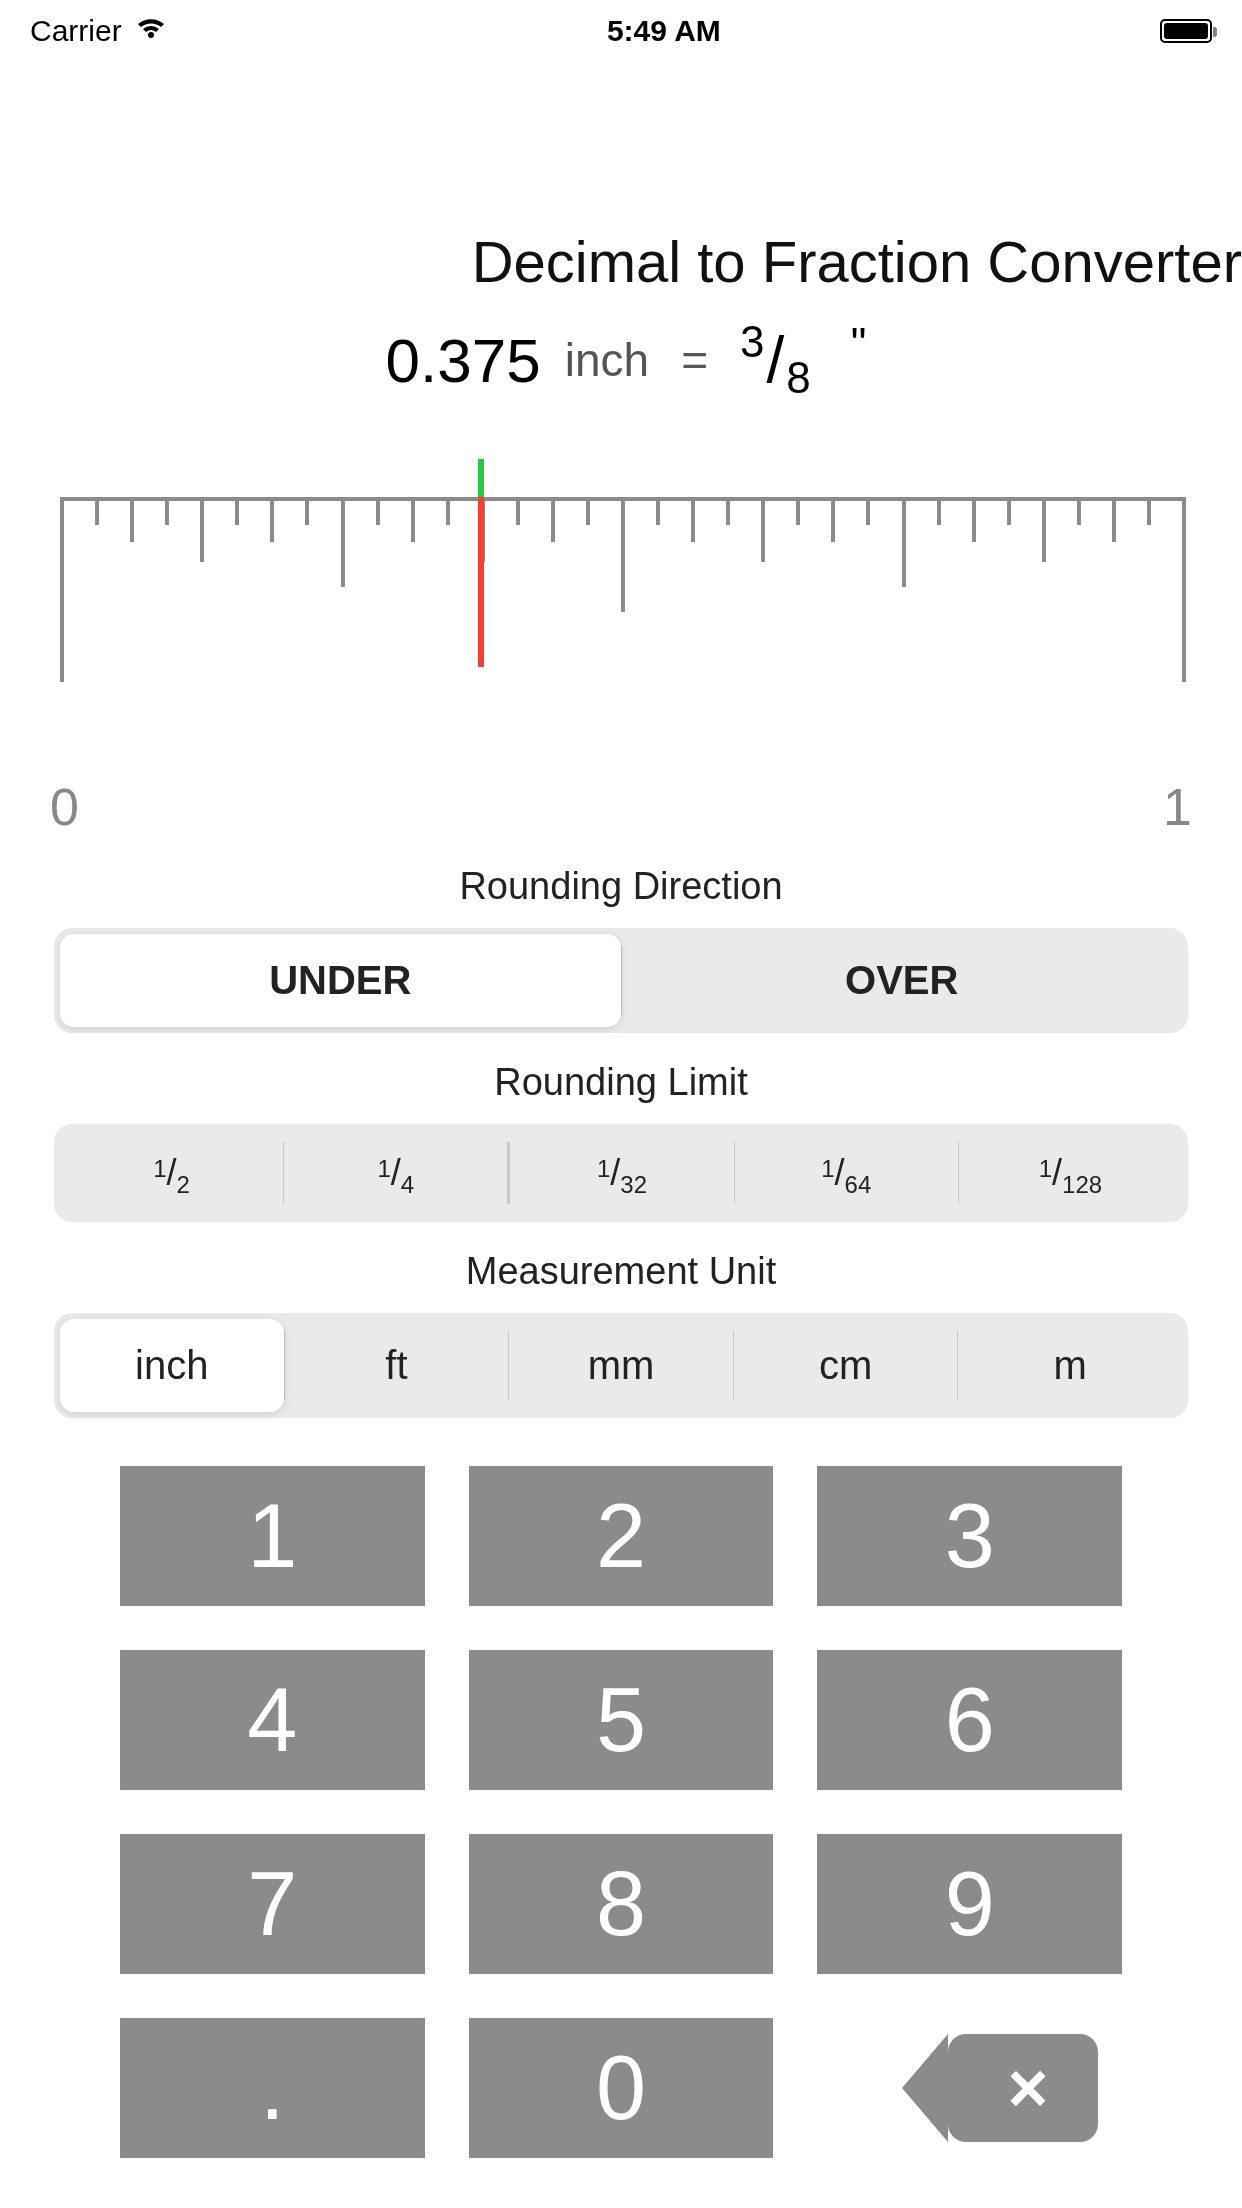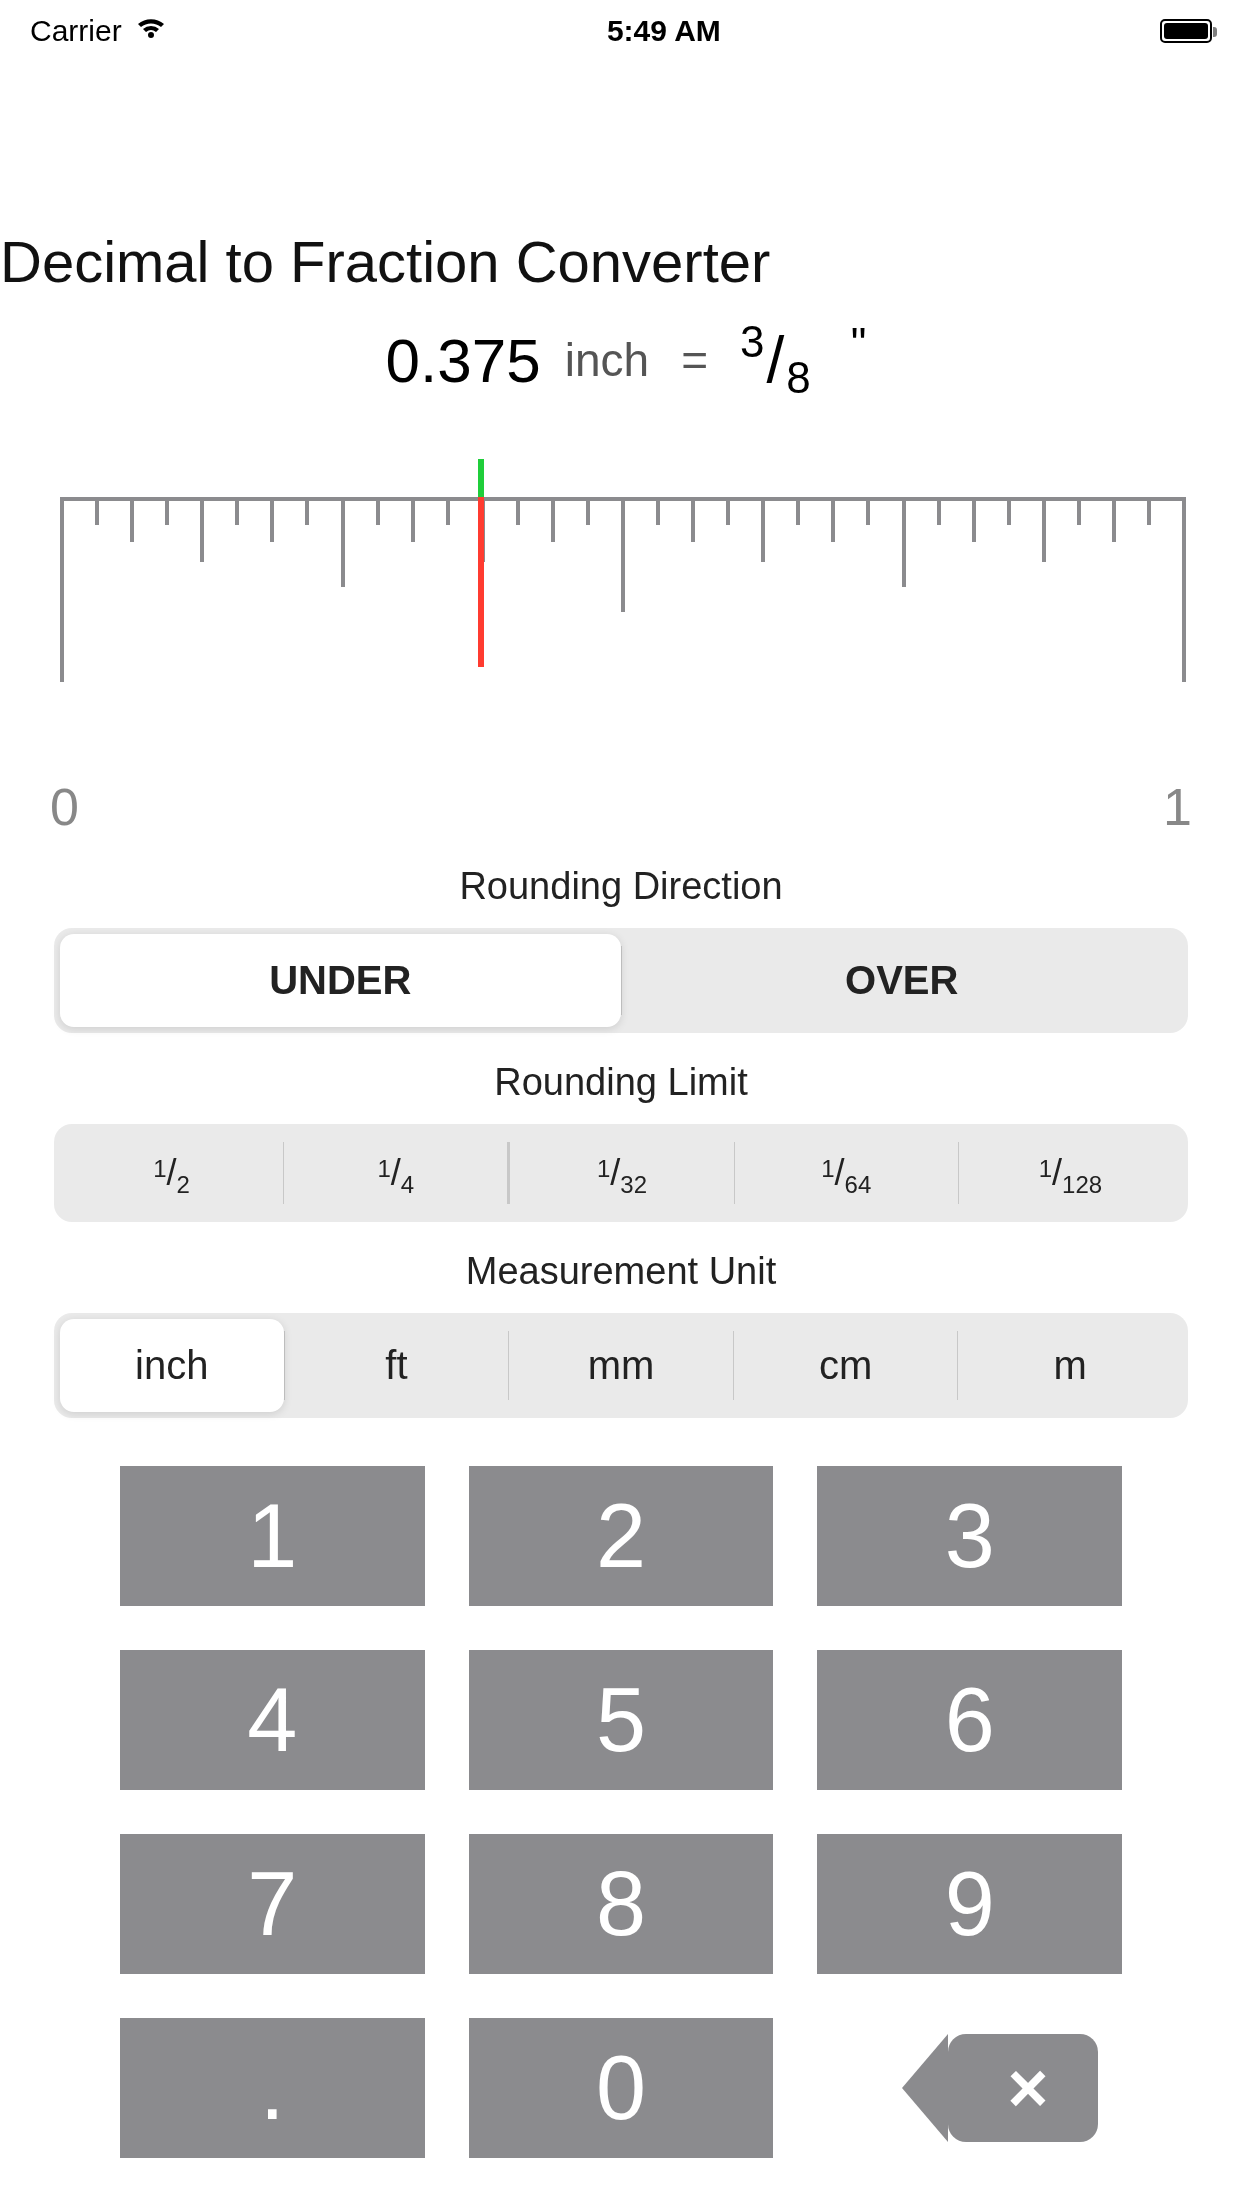--- a/index.html
+++ b/index.html
@@ -4,21 +4,21 @@
 <style>
   * { box-sizing: border-box; margin: 0; padding: 0; }
   html, body { width: 1242px; height: 2208px; background: #fff; font-family: -apple-system, "Helvetica Neue", Arial, sans-serif; color: #000; }
   .status-bar { display: flex; justify-content: space-between; align-items: center; padding: 14px 30px 0 30px; font-size: 30px; font-weight: 500; }
   .status-left { display: flex; align-items: flex-start; gap: 12px; }
   .status-right { display: flex; align-items: center; }
   .wifi-icon { display: inline-block; }
   .battery { width: 52px; height: 24px; border: 2.5px solid #000; border-radius: 5px; position: relative; }
   .battery::after { content: ""; position: absolute; right: -7px; top: 6px; width: 4px; height: 10px; background: #000; border-radius: 0 3px 3px 0; opacity: 0.5; }
   .battery-fill { position: absolute; left: 2px; top: 2px; bottom: 2px; right: 2px; background: #000; border-radius: 3px; }
-  .title { text-align: left; font-size: 58px; font-weight: 400; margin-top: 180px; color: #111; }
+  .title { text-align: right; font-size: 58px; font-weight: 400; margin-top: 180px; color: #111; }
   .equation { text-align: center; margin-top: 28px; display: flex; justify-content: center; align-items: center; gap: 18px; margin-left: 10px; }
   .equation .decimal { font-size: 62px; font-weight: 400; }
   .equation .unit { font-size: 46px; font-weight: 300; color: #555; margin-left: 6px; }
   .equation .eq { font-size: 46px; font-weight: 300; color: #555; margin: 0 14px; }
   .equation .fraction { display: flex; align-items: center; font-size: 56px; font-weight: 400; }
   .equation .fraction .num { font-size: 44px; position: relative; top: -18px; }
   .equation .fraction .slash { font-size: 64px; margin: 0 2px; }
   .equation .fraction .den { font-size: 44px; position: relative; top: 18px; }
   .equation .inchmark { font-size: 44px; margin-left: 22px; position: relative; top: -16px; }
   .ruler-wrap { margin-top: 100px; position: relative; height: 230px; }

